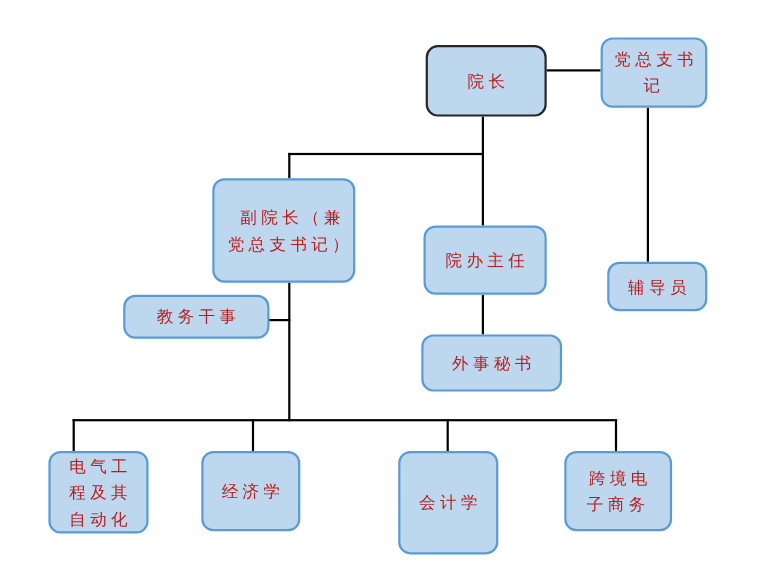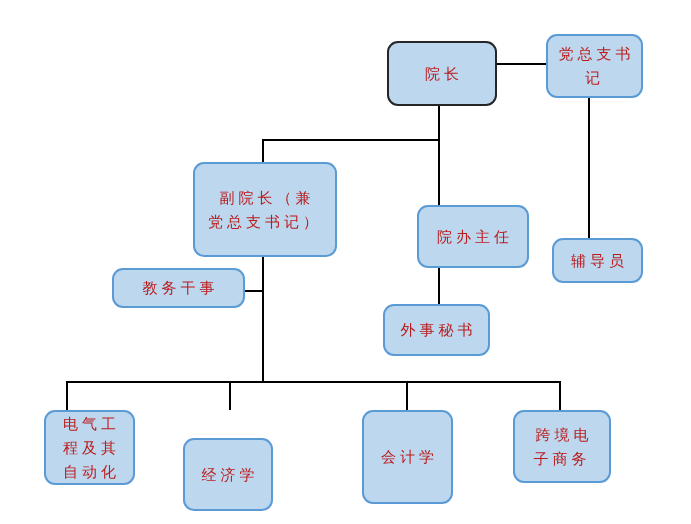--- a/index.html
+++ b/index.html
@@ -69,48 +69,48 @@
 
   <div class="node dark-border" style="left:387px; top:41px;  width:110px; height:65px;">
     <span class="lbl">院长</span>
   </div>
 
   <div class="node" style="left:546px; top:34px;  width:97px;  height:64px;">
     <span class="lbl">党总支书
 记</span>
   </div>
 
-  <div class="node" style="left:193px; top:162px; width:144px; height:95px;">
+  <div class="node" style="left:193px; top:162px; width:130px; height:95px;justify-content:flex-end;">
     <span class="lbl">副院长（兼
 党总支书记）</span>
   </div>
 
-  <div class="node" style="left:385px; top:205px; width:112px; height:63px;margin-left:32px;">
+  <div class="node" style="left:385px; top:205px; width:112px; height:63px;">
     <span class="lbl">院办主任</span>
   </div>
 
   <div class="node" style="left:552px; top:238px; width:91px;  height:45px;">
     <span class="lbl">辅导员</span>
   </div>
 
   <div class="node" style="left:112px; top:268px; width:133px; height:40px;">
     <span class="lbl">教务干事</span>
   </div>
 
-  <div class="node" style="left:383px; top:304px; width:107px; height:52px;">
+  <div class="node" style="left:383px; top:304px; width:128px; height:52px;">
     <span class="lbl">外事秘书</span>
   </div>
 
   <div class="node" style="left:44px;  top:410px; width:91px;  height:75px;text-align:right;">
     <span class="lbl">电气工
 程及其
 自动化</span>
   </div>
 
-  <div class="node" style="left:183px; top:410px; width:90px;  height:73px;margin-top:28px;">
+  <div class="node" style="left:183px; top:410px; width:90px;  height:73px;">
     <span class="lbl">经济学</span>
   </div>
 
   <div class="node" style="left:362px; top:410px; width:91px;  height:94px;">
     <span class="lbl">会计学</span>
   </div>
 
   <div class="node" style="left:513px; top:410px; width:98px;  height:73px;">
     <span class="lbl">跨境电
 子商务</span>

